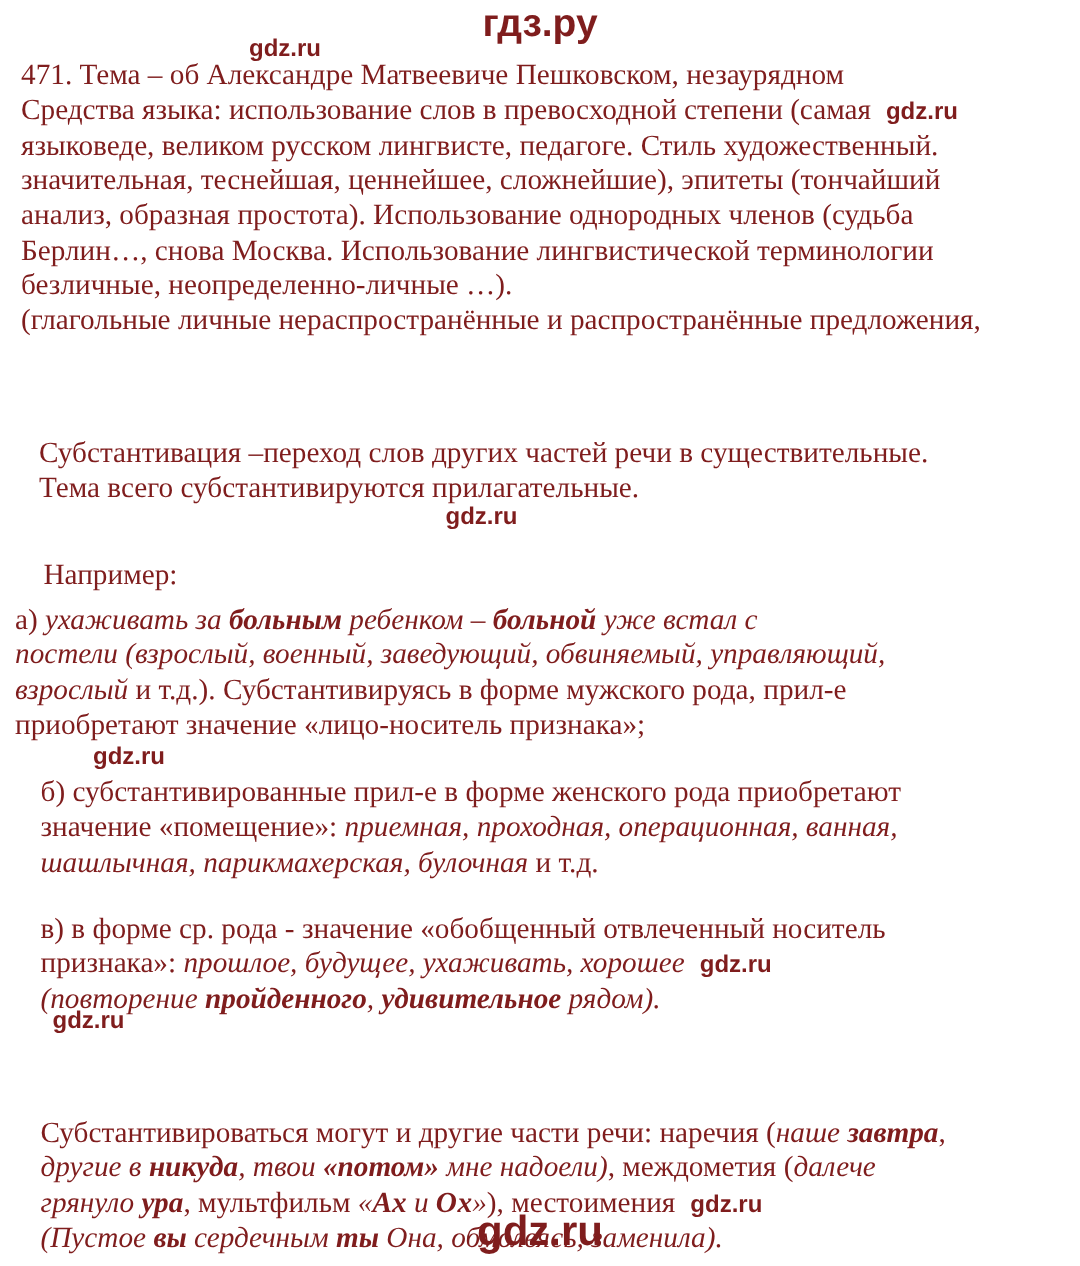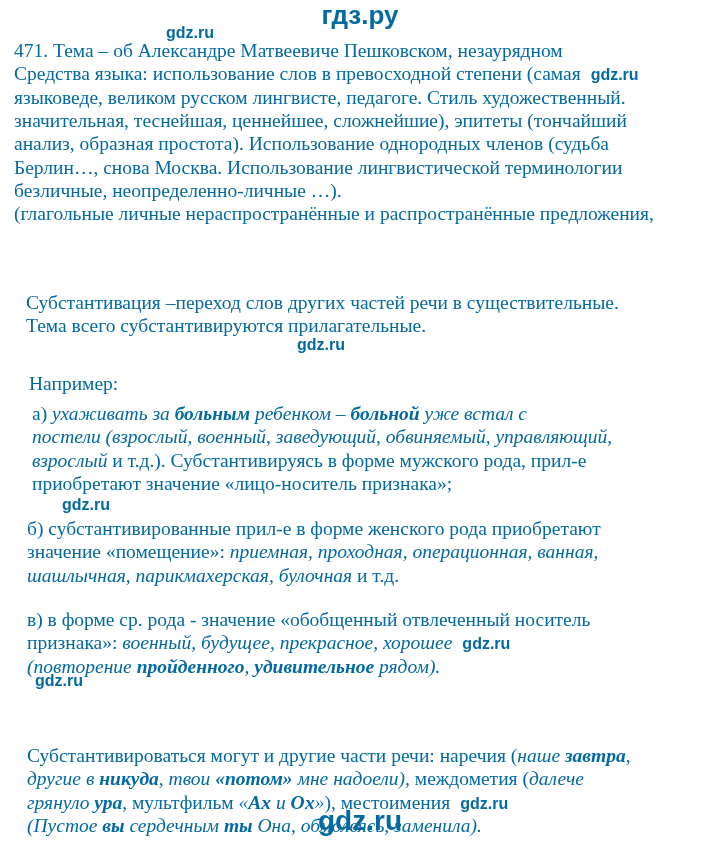--- a/index.html
+++ b/index.html
@@ -37,56 +37,56 @@
   span.bi{font-weight:bold;font-style:italic;}
   span.wm{
     font-family:"Liberation Sans", sans-serif;
     font-weight:bold;font-style:normal;font-size:16px;
     margin-left:10px;
   }
 </style>
 </head>
 <body style="background: rgb(255, 255, 255);">
 
-<div id="doc" style="color: #0369a1;">
+<div id="doc" style="color: #7f1d1d;">
     <div class="block site-header" style="top: 1px; left: 0px;">гдз.ру</div>
     <div class="block wm-block" style="top: 25px; left: 166px;">gdz.ru</div>
     <div class="block" style="top: 39px; left: 14px;">
       <div class="line"><span class="r">471. Тема – об  Александре Матвеевиче Пешковском, незаурядном</span></div>
       <div class="line"><span class="r">Средства языка: использование слов в превосходной степени (самая</span><span class="wm">gdz.ru</span></div>
       <div class="line"><span class="r">языковеде, великом русском лингвисте, педагоге.  Стиль художественный.</span></div>
       <div class="line"><span class="r">значительная, теснейшая, ценнейшее, сложнейшие), эпитеты (тончайший</span></div>
       <div class="line"><span class="r">анализ, образная простота). Использование однородных членов (судьба</span></div>
       <div class="line"><span class="r">Берлин…, снова Москва. Использование лингвистической терминологии</span></div>
       <div class="line"><span class="r">безличные, неопределенно-личные …).</span></div>
       <div class="line"><span class="r">(глагольные личные нераспространённые и распространённые предложения,</span></div>
     </div>
     <div class="block" style="top: 291px; left: 26px;">
       <div class="line"><span class="b">Субстантивация –</span><span class="r">переход слов других частей речи в существительные.</span></div>
       <div class="line"><span class="r">Тема всего субстантивируются прилагательные.</span></div>
     </div>
     <div class="block wm-block" style="top: 337px; left: 297px;">gdz.ru</div>
     <div class="block" style="top: 372px; left: 29px;">
       <div class="line"><span class="r">Например:</span></div>
     </div>
-    <div class="block" style="top: 402px; left: 32px; font-family: Liberation Serif, serif;">
+    <div class="block" style="top: 402px; left: 10px; font-family: Liberation Serif, serif;">
       <div class="line"><span class="r">а) </span><span class="i">ухаживать за </span><span class="bi">больным</span><span class="i"> ребенком – </span><span class="bi">больной</span><span class="i"> уже встал с</span></div>
       <div class="line"><span class="i">постели (взрослый, военный, заведующий, обвиняемый, управляющий,</span></div>
       <div class="line"><span class="i">взрослый</span><span class="r"> и т.д.). Субстантивируясь в форме мужского рода, прил-е</span></div>
       <div class="line"><span class="r">приобретают значение «лицо-носитель признака»;</span></div>
     </div>
     <div class="block wm-block" style="top: 497px; left: 62px;">gdz.ru</div>
     <div class="block" style="top: 517px; left: 27px;">
       <div class="line"><span class="r">б) субстантивированные прил-е в форме женского рода приобретают</span></div>
       <div class="line"><span class="r">значение «помещение»: </span><span class="i">приемная, проходная, операционная, ванная,</span></div>
       <div class="line"><span class="i">шашлычная, парикмахерская, булочная</span><span class="r"> и т.д.</span></div>
     </div>
     <div class="block" style="top: 608px; left: 27px;">
       <div class="line"><span class="r">в) в форме ср. рода - значение «обобщенный отвлеченный носитель</span></div>
-      <div class="line"><span class="r">признака»: </span><span class="i">военный, будущее, прекрасное, хорошее</span><span class="wm">gdz.ru</span></div>
+      <div class="line"><span class="r">признака»: </span><span class="i">прошлое, будущее, ухаживать, хорошее</span><span class="wm">gdz.ru</span></div>
       <div class="line"><span class="i">(повторение </span><span class="bi">пройденного</span><span class="i">, </span><span class="bi">удивительное</span><span class="i"> рядом).</span></div>
     </div>
     <div class="block wm-block" style="top: 673px; left: 35px;">gdz.ru</div>
     <div class="block" style="top: 700px; left: 27px; margin-top: 44px;">
       <div class="line"><span class="r">Субстантивироваться могут и другие части речи: наречия (</span><span class="i">наше </span><span class="bi">завтра</span><span class="r">,</span></div>
       <div class="line"><span class="i">другие в </span><span class="bi">никуда</span><span class="i">, твои </span><span class="bi">«потом»</span><span class="i"> мне надоели)</span><span class="r">, междометия (</span><span class="i">далече</span></div>
       <div class="line"><span class="i">грянуло </span><span class="bi">ура</span><span class="r">, мультфильм </span><span class="i">«</span><span class="bi">Ах</span><span class="i"> и </span><span class="bi">Ох</span><span class="i">»</span><span class="r">), местоимения</span><span class="wm">gdz.ru</span></div>
       <div class="line"><span class="i">(Пустое </span><span class="bi">вы</span><span class="i"> сердечным </span><span class="bi">ты</span><span class="i"> Она, обмолвясь, заменила).</span></div>
     </div>
     <div class="block footer-wm" style="top: 806px; left: 0px;">gdz.ru</div>

